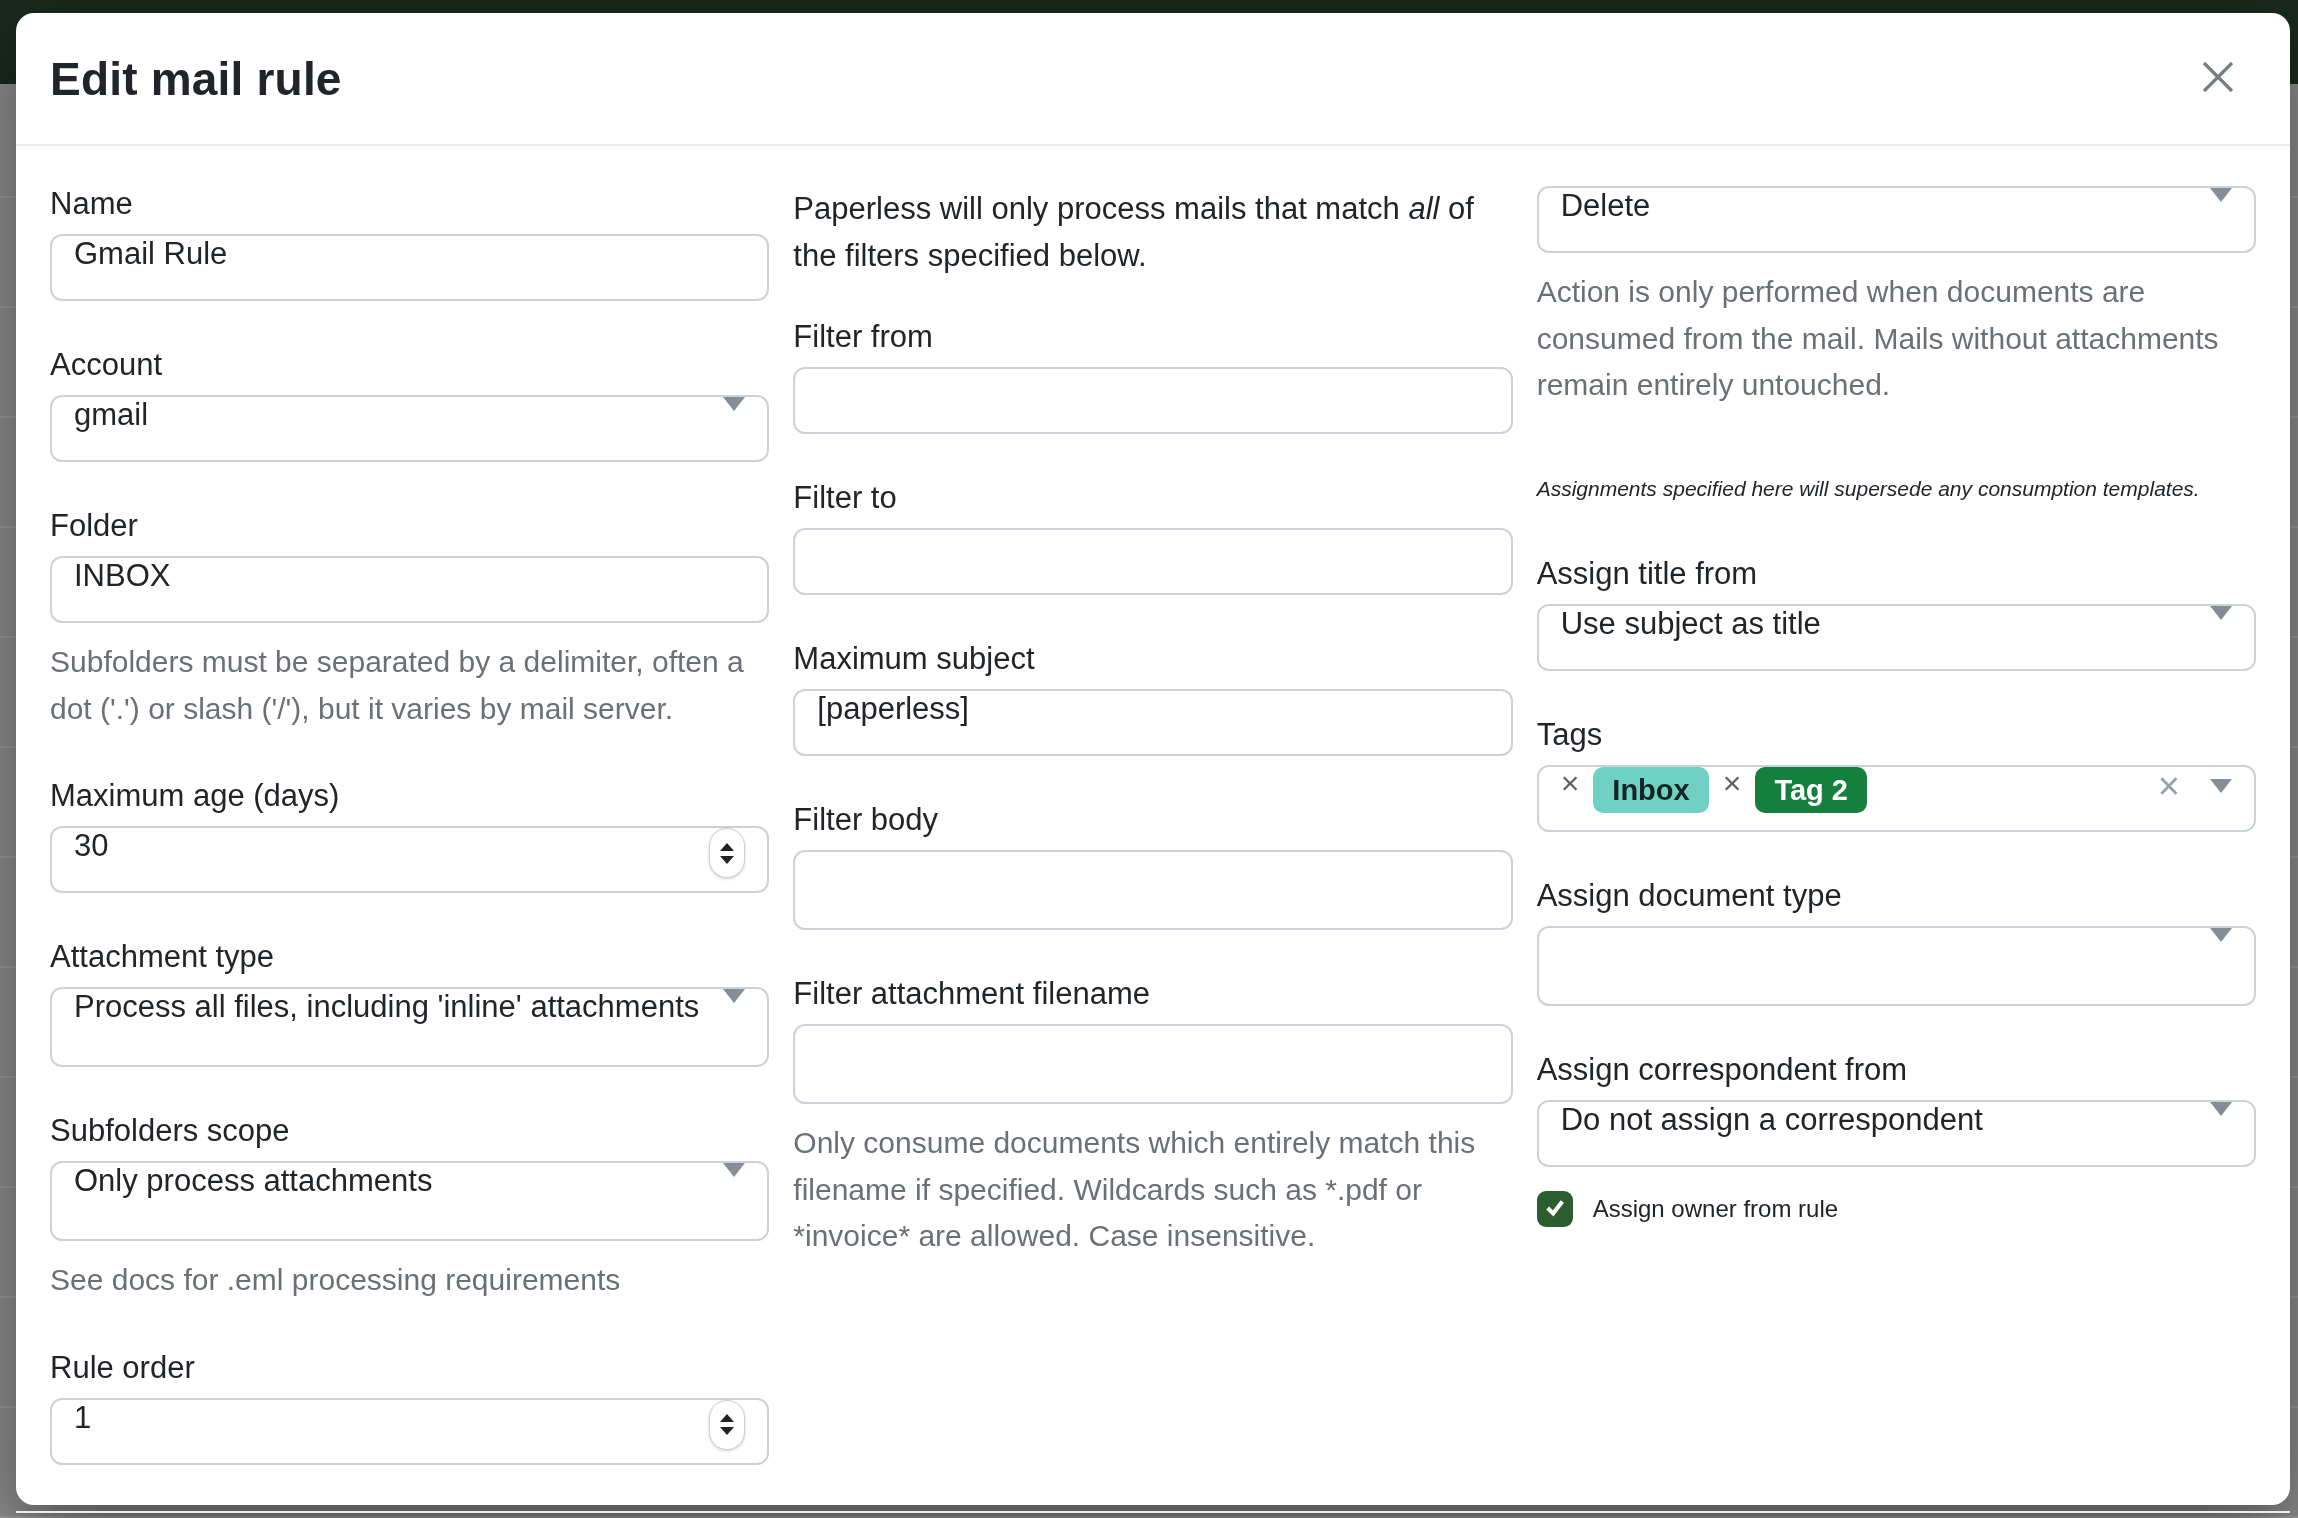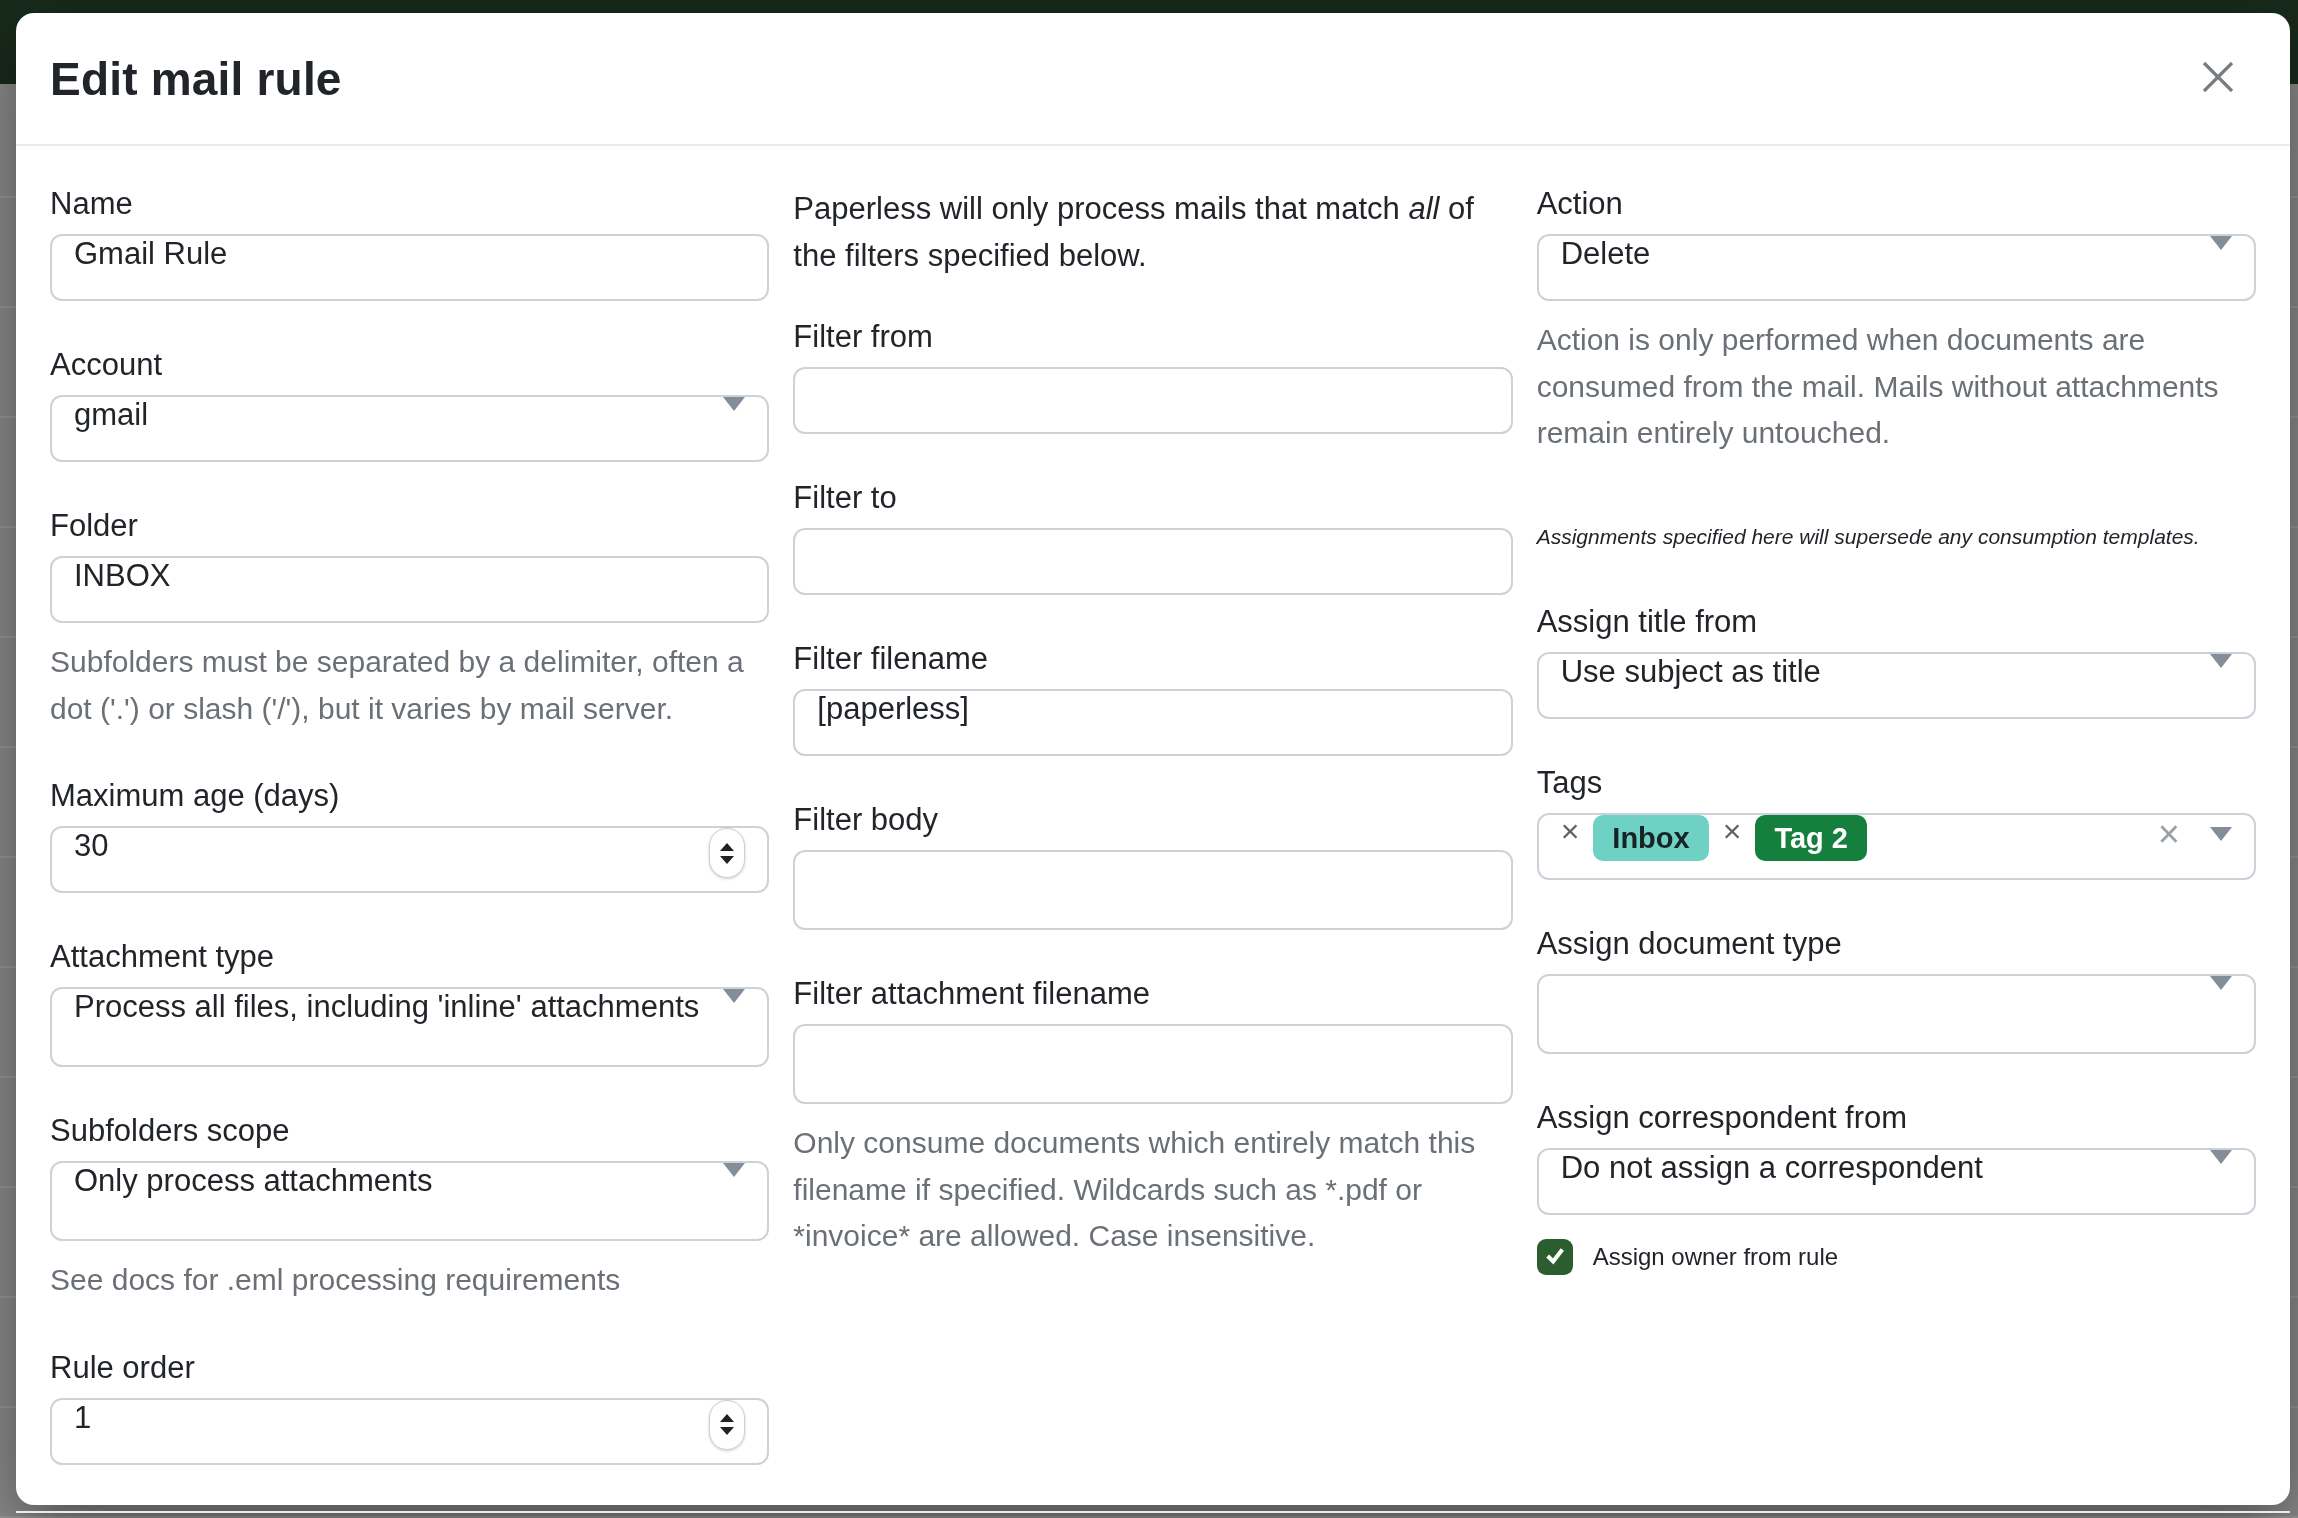--- a/index.html
+++ b/index.html
@@ -177,21 +177,21 @@
         </div>
 
         <div class="group">
           <label>Filter to</label>
           <div class="control">
             <span></span>
           </div>
         </div>
 
         <div class="group">
-          <label>Filter filename</label>
+          <label>Maximum subject</label>
           <div class="control">
             <span>[paperless]</span>
           </div>
         </div>
 
         <div class="group">
           <label>Filter body</label>
           <div class="control tall">
             <span></span>
           </div>
@@ -201,21 +201,20 @@
           <label>Filter attachment filename</label>
           <div class="control tall">
             <span></span>
           </div>
           <div class="help">Only consume documents which entirely match this filename if specified. Wildcards such as *.pdf or *invoice* are allowed. Case insensitive.</div>
         </div>
       </div>
 
       <div>
         <div class="group" style="margin-bottom:18px;">
-          <label>Action</label>
           <div class="control">
             <span>Delete</span>
             <span class="chev"></span>
           </div>
           <div class="help">Action is only performed when documents are consumed from the mail. Mails without attachments remain entirely untouched.</div>
         </div>
 
         <div class="note-italic">Assignments specified here will supersede any consumption templates.</div>
 
         <div class="group">

